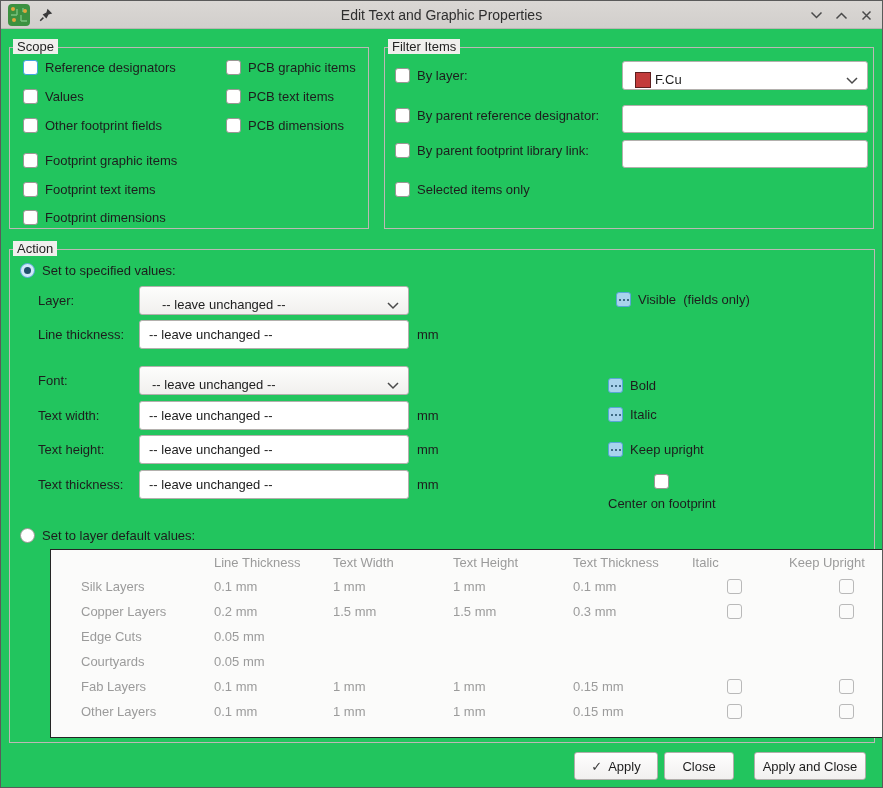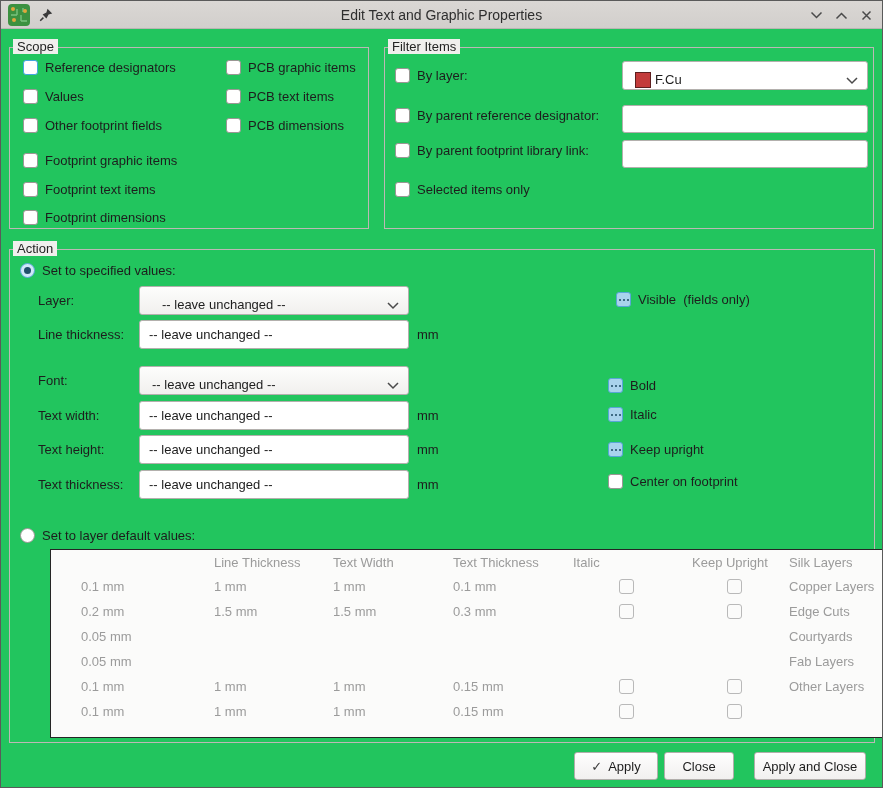--- a/index.html
+++ b/index.html
@@ -235,35 +235,36 @@
       <span class="lb">Bold</span>
     </div>
     <div class="abs row" style="left:598px; top:157px;">
       <span class="cb tri"></span>
       <span class="lb">Italic</span>
     </div>
     <div class="abs row" style="left:598px; top:192px;">
       <span class="cb tri"></span>
       <span class="lb">Keep upright</span>
     </div>
-    <div class="abs row" style="left:598px; top:224px;">
+    <div class="abs row" style="left:598px; top:224px;flex-direction:column;">
       <span class="cb"></span>
       <span class="lb">Center on footprint</span>
     </div>
 
     <div class="abs row" style="left:10px; top:278px;">
       <span class="radio"></span>
       <span class="lb">Set to layer default values:</span>
     </div>
 
     <div class="deftable" style="left:40px; top:299px; width:836px; height:189px;padding-left:24px;">
 
       <div class="td"></div>
       <div class="td">Line Thickness</div>
       <div class="td">Text Width</div>
+      <div class="td">Text Height</div>
       <div class="td">Text Thickness</div>
       <div class="td">Italic</div>
       <div class="td">Keep Upright</div>
 
       <div class="td">Silk Layers</div>
       <div class="td">0.1 mm</div>
       <div class="td">1 mm</div>
       <div class="td">1 mm</div>
       <div class="td">0.1 mm</div>
       <div class="td c">

